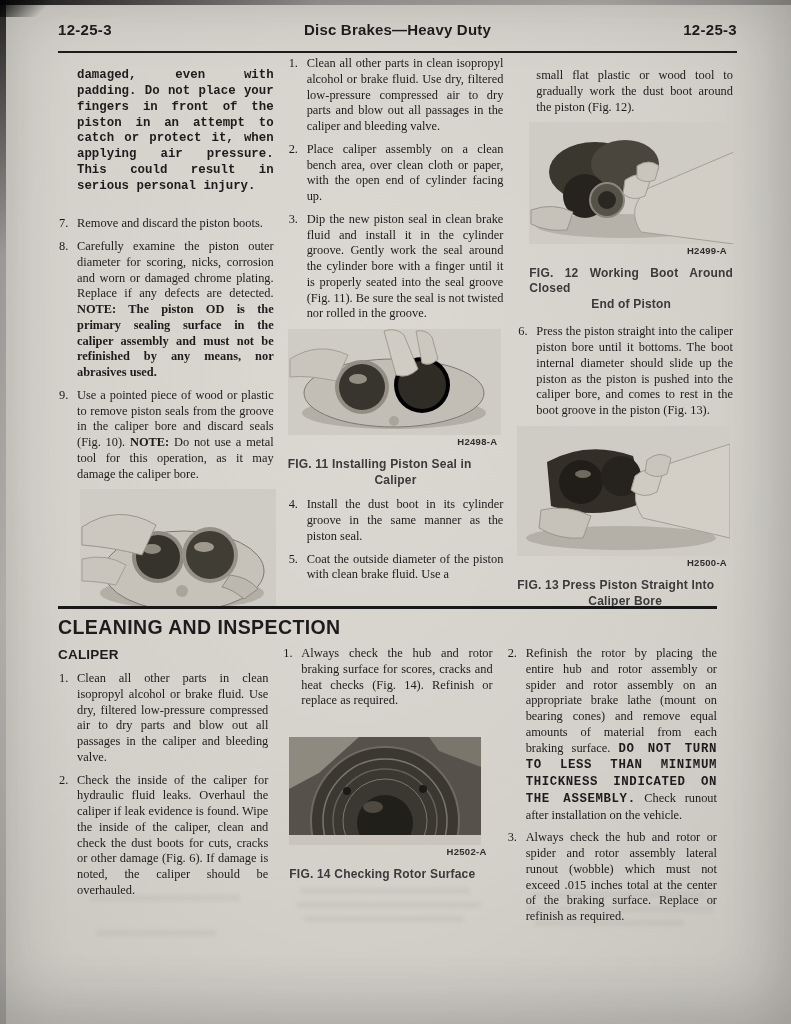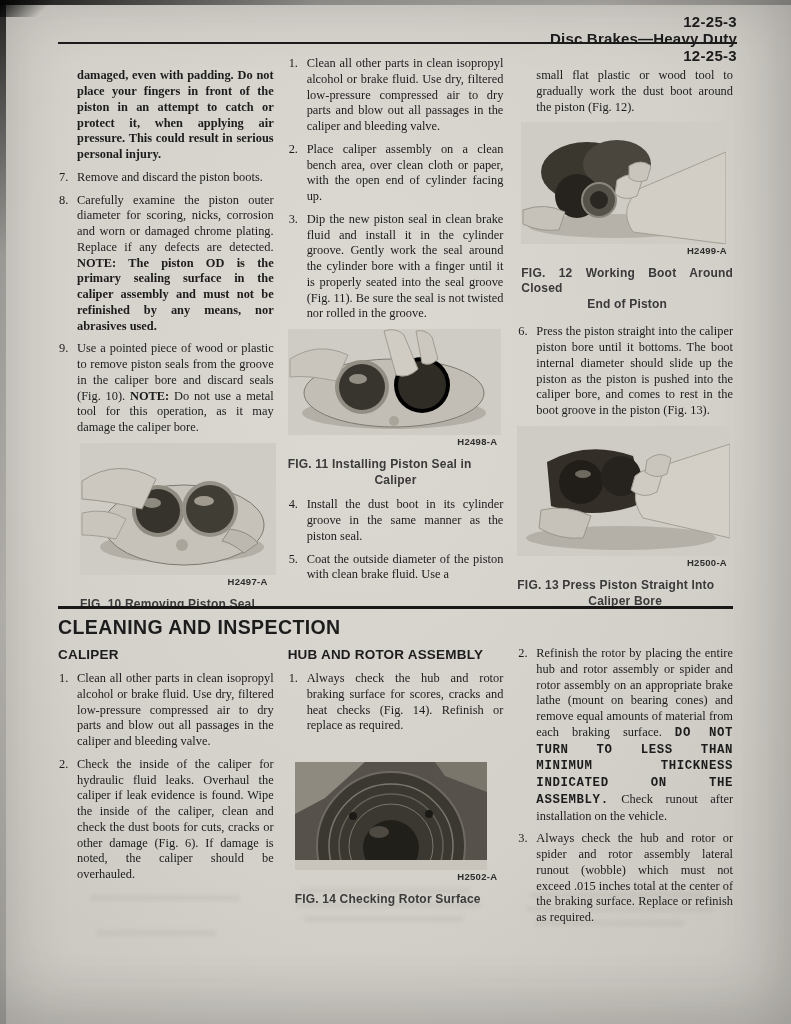--- a/index.html
+++ b/index.html
@@ -12,46 +12,46 @@
   .edge-top{position:absolute;top:0;left:0;right:0;height:5px;
     background:linear-gradient(90deg, rgba(8,8,8,.92), rgba(8,8,8,.3) 40%, rgba(8,8,8,.18) 75%, rgba(8,8,8,.3));}
   .edge-left{position:absolute;top:0;left:0;width:6px;height:100%;
     background:linear-gradient(180deg, rgba(8,8,8,.85), rgba(60,60,60,.28) 25%, rgba(90,90,90,.15) 60%, rgba(60,60,60,.25));}
   .corner-tl{position:absolute;top:0;left:0;width:50px;height:17px;
     background:linear-gradient(135deg, rgba(5,5,5,.95), rgba(5,5,5,0) 80%);}
 
   
   .header{position:absolute;top:13px;left:58px;right:54px;height:25px;
     display:flex;justify-content:space-between;align-items:flex-end;
-    border-bottom:2.5px solid #1b1b1b;padding-bottom:4px;
-    font-family:"Liberation Sans", sans-serif;font-weight:bold;flex-direction:column;}
+    border-bottom:2.5px solid #1b1b1b;padding-bottom:13px;
+    font-family:"Liberation Sans", sans-serif;font-weight:bold;}
   .header .pnum{font-size:15px;letter-spacing:.3px;}
   .header .ptitle{font-size:15px;letter-spacing:.2px;}
 
   
   .topsec{position:absolute;top:56px;left:58px;right:58px;height:550px;display:flex;gap:14px;overflow:hidden;}
   .col{flex:1;min-width:0;}
   .body-txt{font-size:12.4px;line-height:1.27;text-align:justify;}
-  .warn{font-weight:bold;padding-left:19px;margin-bottom:7px;}
+  .warn{font-weight:bold;padding-left:19px;margin-bottom:22px;font-family:Liberation Mono, monospace;}
   .item{position:relative;padding-left:19px;margin-bottom:7px;}
   .item .num{position:absolute;left:1px;top:0;}
   .subhead{font-family:"Liberation Sans", sans-serif;font-weight:bold;font-size:13.5px;
     letter-spacing:.2px;margin:0 0 8px 0;}
 
   
   .fig{margin-top:6px;}
   .photo{display:block;border:0;}
   .figcode{font-family:"Liberation Sans", sans-serif;font-weight:bold;font-size:9.5px;
     color:#2e2e2e;text-align:right;padding-right:6px;margin-top:1px;letter-spacing:.3px;}
   .figcap{font-family:"Liberation Sans", sans-serif;font-weight:bold;font-size:12px;
     color:#3a3a3a;margin-top:9px;letter-spacing:.2px;line-height:1.3;}
   .figcap .l2{text-align:center;}
 
   
-  .bottomsec{position:absolute;top:606px;left:58px;right:58px;}
+  .bottomsec{position:absolute;top:606px;left:58px;right:74px;}
   .rule{border-top:3px solid #181818;margin-bottom:7px;}
   .bighead{font-family:"Liberation Sans", sans-serif;font-weight:bold;font-size:19.5px;
     letter-spacing:.4px;margin:0 0 7px 0;}
   .bottomcols{display:flex;gap:14px;}
   .boldrun{letter-spacing:.6px;font-family:Liberation Mono, monospace;}
 
   
   .ghost{position:absolute;background:#7d7971;opacity:.10;filter:blur(2px);
     height:6px;border-radius:3px;}
 </style>
@@ -153,21 +153,21 @@
       </div>
       <div class="item">
         <span class="num">5.</span>
         <span>Coat the outside diameter of the piston with clean brake fluid. Use a</span>
       </div>
     </div>
 
     <div class="col body-txt">
       <p class="item" style="margin-bottom:6px;">small flat plastic or wood tool to gradually work the dust boot around the piston (Fig. 12).</p>
 
-      <div class="fig" style="margin-left:4px;">
+      <div class="fig" style="margin-left:12px;">
         <svg class="photo" width="205" height="122" viewBox="0 0 205 122">
           <rect width="205" height="122" fill="#cfccc5"></rect>
           <ellipse cx="95" cy="104" rx="88" ry="12" fill="#b6b2aa"></ellipse>
           <ellipse cx="66" cy="50" rx="46" ry="30" fill="#3a372f"></ellipse>
           <ellipse cx="96" cy="42" rx="34" ry="24" fill="#4a463e"></ellipse>
           <circle cx="56" cy="74" r="22" fill="#26231e"></circle>
           <circle cx="78" cy="78" r="17" fill="#55524a" stroke="#8b877d" stroke-width="2"></circle>
           <circle cx="78" cy="78" r="9" fill="#2a2722"></circle>
           <path d="M205,30 L120,66 Q96,86 112,110 L205,122 Z" fill="#d2cec6" stroke="#a39f95" stroke-width="1"></path>
           <path d="M96,58 q14,-10 26,-2 l-6,18 q-12,6 -22,-2 Z" fill="#cfcbc3" stroke="#a09c92" stroke-width="1"></path>
@@ -220,21 +220,20 @@
           <span class="num">1.</span>
           <span>Clean all other parts in clean isopropyl alcohol or brake fluid. Use dry, filtered low-pressure compressed air to dry parts and blow out all passages in the caliper and bleeding valve.</span>
         </div>
         <div class="item">
           <span class="num">2.</span>
           <span>Check the inside of the caliper for hydraulic fluid leaks. Overhaul the caliper if leak evidence is found. Wipe the inside of the caliper, clean and check the dust boots for cuts, cracks or other damage (Fig. 6). If damage is noted, the caliper should be overhauled.</span>
         </div>
       </div>
 
       <div class="col body-txt">
-        <h3 class="subhead">HUB AND ROTOR ASSEMBLY</h3>
         <div class="item">
           <span class="num">1.</span>
           <span>Always check the hub and rotor braking surface for scores, cracks and heat checks (Fig. 14). Refinish or replace as required.</span>
         </div>
 
         <div class="fig" style="margin-left:7px;margin-top:28px;">
           <svg class="photo" width="192" height="108" viewBox="0 0 192 108">
             <rect width="192" height="108" fill="#56524b"></rect>
             <polygon points="0,0 70,0 30,36 0,52" fill="#8e8a80"></polygon>
             <polygon points="192,0 192,30 150,14 140,0" fill="#7a766c"></polygon>

